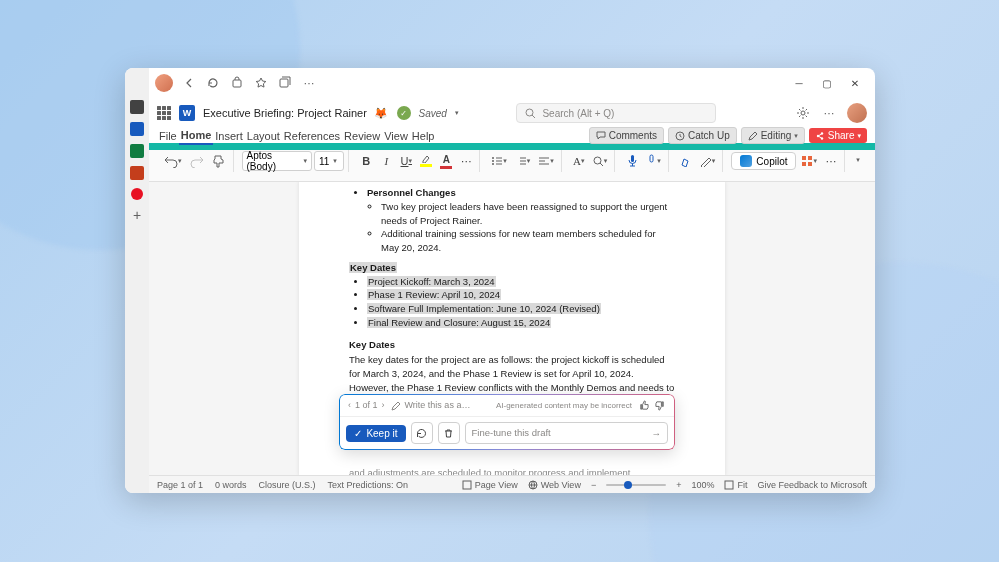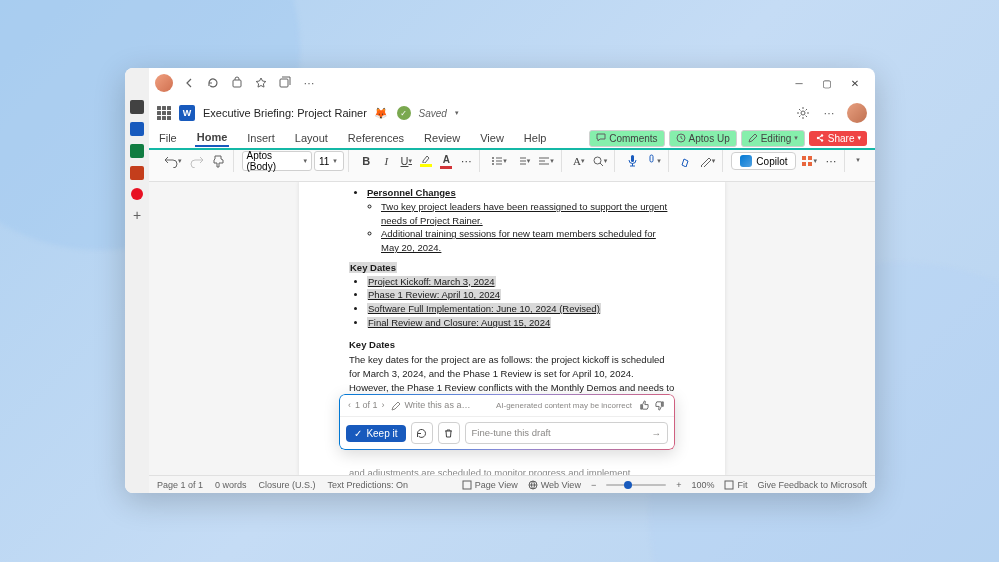--- a/index.html
+++ b/index.html
@@ -27,42 +27,42 @@
 .doc-header { height: 30px; display: flex; align-items: center; padding: 0 8px; gap: 8px; font-size: 11px; }
 .app-grid { width: 14px; height: 14px; display: grid; grid-template-columns: repeat(3,1fr); grid-template-rows: repeat(3,1fr); gap: 1px; }
 .app-grid span { background: #616161; border-radius: 0.5px; }
 .word-logo { width: 16px; height: 16px; background: #185abd; border-radius: 2px; color: #fff; font-size: 9px; font-weight: bold; display: flex; align-items: center; justify-content: center; }
 .doc-title { font-size: 11px; color: #242424; }
 .save-icon { width: 14px; height: 14px; border-radius: 50%; background: #7aa84f; display: flex; align-items: center; justify-content: center; color: #fff; font-size: 8px; }
 .saved-text { font-size: 10px; color: #616161; font-style: italic; }
 .search-box { display: flex; align-items: center; background: #f5f5f5; border: 1px solid #e0e0e0; border-radius: 4px; height: 20px; padding: 0 8px; gap: 6px; font-size: 10px; color: #8a8886; width: 200px; margin-left: 50px; }
 .header-right { margin-left: auto; display: flex; align-items: center; gap: 10px; }
 .avatar-right { width: 20px; height: 20px; border-radius: 50%; background: linear-gradient(135deg,#e8a080,#c07050); }
-.ribbon-tabs { height: 22px; display: flex; align-items: center; padding: 0 8px; gap: 16px; font-size: 11px; color: #424242; border-bottom: 2px solid #14b8a6; }
+.ribbon-tabs { height: 22px; display: flex; align-items: center; padding: 0 8px; gap: 0; font-size: 11px; color: #424242; border-bottom: 7px solid #14b8a6; }
 .tab { padding: 2px 2px; cursor: pointer; }
 .tab.active { border-bottom: 2px solid #185abd; font-weight: 600; }
 .ribbon-right { margin-left: auto; display: flex; gap: 4px; align-items: center; }
-.ribbon-btn { display: flex; align-items: center; gap: 3px; padding: 2px 6px; border: 1px solid #d0d0d0; border-radius: 3px; font-size: 10px; color: #424242; cursor: pointer; background: #86efac; }
+.ribbon-btn { display: flex; align-items: center; gap: 3px; padding: 2px 6px; border: 1px solid #d0d0d0; border-radius: 3px; font-size: 10px; color: #424242; cursor: pointer; background: #e5e5e5; }
 .share-btn { background: #ef4444; color: #fff; border: none; }
 .ribbon-toolbar { height: 32px; display: flex; align-items: flex-start; padding: 0 8px; gap: 4px; border-bottom: 1px solid #e0e0e0; background: #fafafa; }
 .tool-group { display: flex; align-items: center; gap: 2px; padding: 0 4px; border-right: 1px solid #e0e0e0; height: 22px; }
 .tool-group:last-child { border-right: none; }
 .tool-btn { min-width: 18px; height: 20px; display: flex; align-items: center; justify-content: center; color: #424242; font-size: 11px; cursor: pointer; padding: 0 3px; border-radius: 3px; }
 .font-select { border: 1px solid #d0d0d0; border-radius: 3px; padding: 1px 4px; font-size: 10px; display: flex; align-items: center; gap: 4px; height: 20px; background: #fff; }
 .dd-arrow { font-size: 7px; color: #616161; }
 .bold-btn { font-weight: bold; }
 .italic-btn { font-style: italic; font-family: serif; }
 .underline-btn { text-decoration: underline; }
 .highlight-swatch { width: 12px; height: 3px; background: #ffff00; }
 .fontcolor-swatch { width: 12px; height: 3px; background: #d13438; }
 .copilot-btn { display: flex; align-items: center; gap: 4px; border: 1px solid #d0d0d0; border-radius: 4px; padding: 2px 8px; font-size: 10px; background: #fff; }
 .copilot-icon { width: 12px; height: 12px; background: linear-gradient(135deg,#0078d4,#50a0e0); border-radius: 3px; }
 .doc-canvas { flex: 1; background: #f5f5f5; overflow: hidden; position: relative; display: flex; justify-content: center; }
 .page { width: 426px; background: #fff; box-shadow: 0 1px 4px rgba(0,0,0,0.1); padding: 6px 50px 20px 50px; font-size: 9.5px; line-height: 1.45; color: #1a1a1a; position: relative; margin-top: -2px; }
-.page ul { list-style: disc; padding-left: 18px; text-decoration: underline; }
+.page ul { list-style: disc; padding-left: 18px; }
 .page ul ul { list-style: circle; padding-left: 14px; }
 .page b, .page strong { font-weight: 600; }
 .hl { background: #d9d9d9; padding: 0 1px; }
 .section-head { font-weight: 600; margin-top: 8px; margin-bottom: 2px; }
 .copilot-overlay { position: absolute; left: 40px; top: 214px; width: 336px; background: #fff; border: 1px solid transparent; border-radius: 6px; box-shadow: 0 4px 16px rgba(0,0,0,0.15); z-index: 10; }
 .copilot-overlay::before { content: ""; position: absolute; inset: -1px; border-radius: 6px; padding: 1px; background: linear-gradient(90deg,#0078d4,#8e8cd8,#d06080); -webkit-mask: linear-gradient(#fff 0 0) content-box, linear-gradient(#fff 0 0); -webkit-mask-composite: xor; mask-composite: exclude; pointer-events: none; }
 .co-row1 { display: flex; align-items: center; padding: 4px 8px; gap: 6px; font-size: 9px; color: #8a8886; border-bottom: 1px solid #eee; }
 .co-row1 .pager { display: flex; align-items: center; gap: 4px; }
 .co-row1 .draft-hint { display: flex; align-items: center; gap: 4px; flex: 1; }
 .co-row1 .ai-note { font-size: 8px; color: #8a8886; }
@@ -143,20 +143,27 @@
           <span></span>
           <span></span>
           <span></span>
         </div>
       <div class="word-logo">W</div>
       <span class="doc-title">Executive Briefing: Project Rainer</span>
       <span>🦊</span>
       <div class="save-icon">✓</div>
       <span class="saved-text">Saved</span>
       <span class="dd-arrow">▾</span>
+      <div class="search-box">
+        <svg width="11" height="11" viewBox="0 0 11 11">
+            <circle cx="4.5" cy="4.5" r="3.5" stroke="#8a8886" fill="none"></circle>
+            <path d="M7 7l3 3" stroke="#8a8886"></path>
+          </svg>
+        <span>Search (Alt + Q)</span>
+      </div>
       <div class="header-right">
         <div class="tb-icon">
           <svg width="14" height="14" viewBox="0 0 14 14">
               <circle cx="7" cy="7" r="2" stroke="#616161" fill="none"></circle>
               <path d="M7 1v2M7 11v2M1 7h2M11 7h2M3 3l1.4 1.4M9.6 9.6L11 11M11 3L9.6 4.4M4.4 9.6L3 11" stroke="#616161"></path>
             </svg>
         </div>
         <div class="tb-icon">⋯</div>
         <div class="avatar-right"></div>
       </div>
@@ -176,21 +183,21 @@
           <svg width="10" height="10" viewBox="0 0 10 10">
               <path d="M1 1h8v5H4l-2 2V6H1z" stroke="#616161" fill="none"></path>
             </svg>
           <span>Comments</span>
         </div>
         <div class="ribbon-btn">
           <svg width="10" height="10" viewBox="0 0 10 10">
               <circle cx="5" cy="5" r="4" stroke="#616161" fill="none"></circle>
               <path d="M5 3v2l1.5 1" stroke="#616161" fill="none"></path>
             </svg>
-          <span>Aptos Up</span>
+          <span>Catch Up</span>
         </div>
         <div class="ribbon-btn">
           <svg width="10" height="10" viewBox="0 0 10 10">
               <path d="M1 9l1-3 5-5 2 2-5 5-3 1z" stroke="#616161" fill="none"></path>
             </svg>
           <span>Editing</span>
           <span class="dd-arrow">▾</span>
         </div>
         <div class="ribbon-btn share-btn">
           <svg width="10" height="10" viewBox="0 0 10 10">

